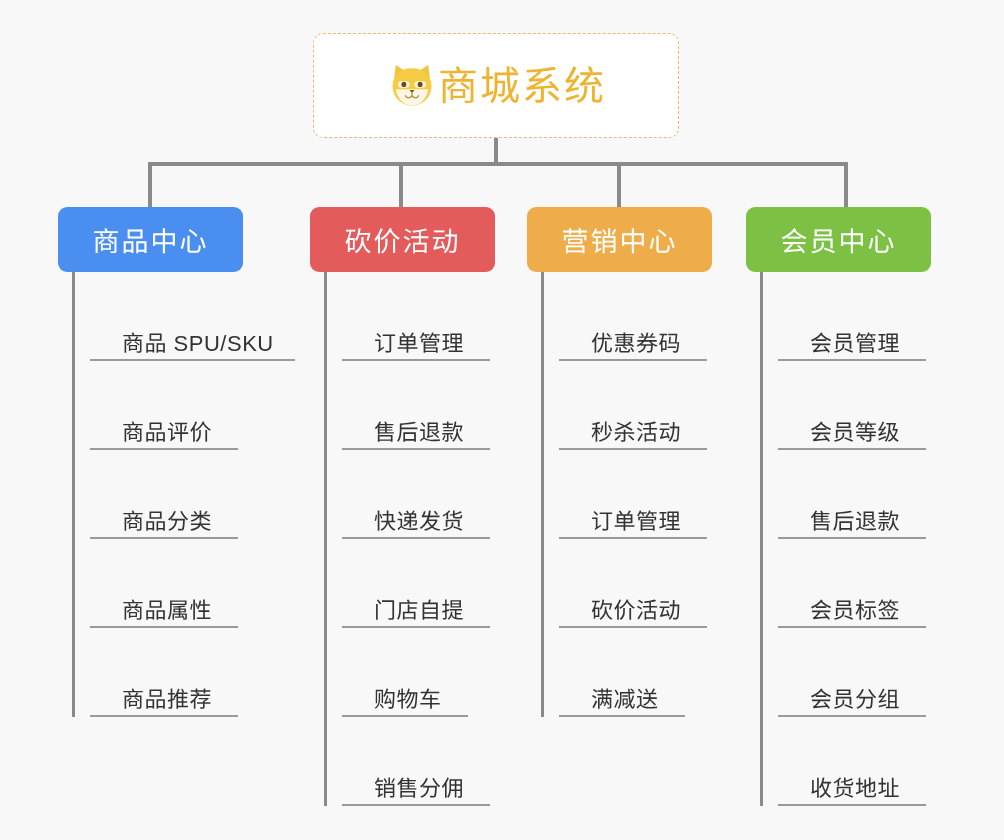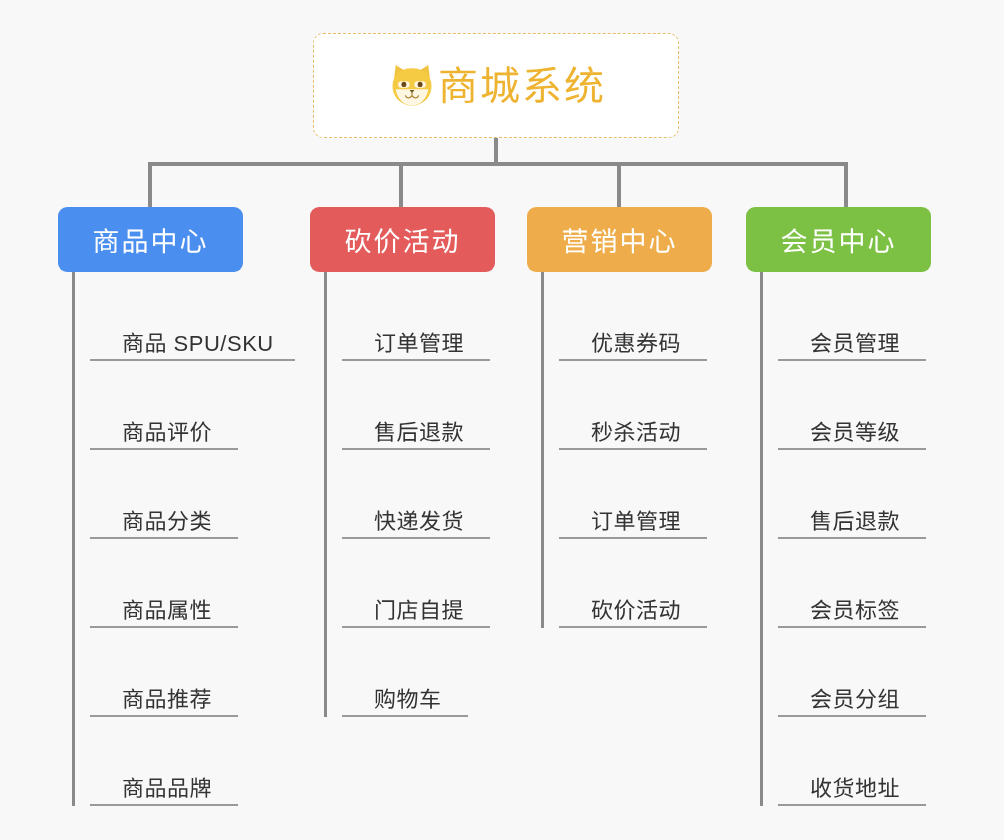--- a/index.html
+++ b/index.html
@@ -186,24 +186,20 @@
           <span style="position: absolute; left: 0px; bottom: 0px; height: 2px; background: rgb(154, 154, 154); width: 148px;"></span>
         </div>
         <div class="leaf-item" style="--uw: 148px;">
           <span class="leaf-label">商品属性</span>
           <span style="position: absolute; left: 0px; bottom: 0px; height: 2px; background: rgb(154, 154, 154); width: 148px;"></span>
         </div>
         <div class="leaf-item" style="--uw: 148px;">
           <span class="leaf-label">商品推荐</span>
           <span style="position: absolute; left: 0px; bottom: 0px; height: 2px; background: rgb(154, 154, 154); width: 148px;"></span>
         </div>
-        <div class="leaf-item" style="--uw: 148px;">
-          <span class="leaf-label">商品品牌</span>
-          <span style="position: absolute; left: 0px; bottom: 0px; height: 2px; background: rgb(154, 154, 154); width: 148px;"></span>
-        </div>
       </div>
     </div>
   <div class="column col-2">
       <div class="category-box" style="background: rgb(227, 91, 91);">砍价活动</div>
       <div class="leaf-list" style="border-left-color: rgb(138, 138, 138);">
         <div class="leaf-item" style="--uw: 148px;">
           <span class="leaf-label">订单管理</span>
           <span style="position: absolute; left: 0px; bottom: 0px; height: 2px; background: rgb(154, 154, 154); width: 148px;"></span>
         </div>
         <div class="leaf-item" style="--uw: 148px;">
@@ -215,20 +211,24 @@
           <span style="position: absolute; left: 0px; bottom: 0px; height: 2px; background: rgb(154, 154, 154); width: 148px;"></span>
         </div>
         <div class="leaf-item" style="--uw: 148px;">
           <span class="leaf-label">门店自提</span>
           <span style="position: absolute; left: 0px; bottom: 0px; height: 2px; background: rgb(154, 154, 154); width: 148px;"></span>
         </div>
         <div class="leaf-item" style="--uw: 126px;">
           <span class="leaf-label">购物车</span>
           <span style="position: absolute; left: 0px; bottom: 0px; height: 2px; background: rgb(154, 154, 154); width: 126px;"></span>
         </div>
+        <div class="leaf-item" style="--uw: 148px;">
+          <span class="leaf-label">销售分佣</span>
+          <span style="position: absolute; left: 0px; bottom: 0px; height: 2px; background: rgb(154, 154, 154); width: 148px;"></span>
+        </div>
       </div>
     </div>
   <div class="column col-3">
       <div class="category-box" style="background: rgb(238, 173, 74);">营销中心</div>
       <div class="leaf-list" style="border-left-color: rgb(138, 138, 138);">
         <div class="leaf-item" style="--uw: 148px;">
           <span class="leaf-label">优惠券码</span>
           <span style="position: absolute; left: 0px; bottom: 0px; height: 2px; background: rgb(154, 154, 154); width: 148px;"></span>
         </div>
         <div class="leaf-item" style="--uw: 148px;">
@@ -236,20 +236,24 @@
           <span style="position: absolute; left: 0px; bottom: 0px; height: 2px; background: rgb(154, 154, 154); width: 148px;"></span>
         </div>
         <div class="leaf-item" style="--uw: 148px;">
           <span class="leaf-label">订单管理</span>
           <span style="position: absolute; left: 0px; bottom: 0px; height: 2px; background: rgb(154, 154, 154); width: 148px;"></span>
         </div>
         <div class="leaf-item" style="--uw: 148px;">
           <span class="leaf-label">砍价活动</span>
           <span style="position: absolute; left: 0px; bottom: 0px; height: 2px; background: rgb(154, 154, 154); width: 148px;"></span>
         </div>
+        <div class="leaf-item" style="--uw: 126px;">
+          <span class="leaf-label">满减送</span>
+          <span style="position: absolute; left: 0px; bottom: 0px; height: 2px; background: rgb(154, 154, 154); width: 126px;"></span>
+        </div>
       </div>
     </div>
   <div class="column col-4">
       <div class="category-box" style="background: rgb(124, 193, 67);">会员中心</div>
       <div class="leaf-list" style="border-left-color: rgb(138, 138, 138);">
         <div class="leaf-item" style="--uw: 148px;">
           <span class="leaf-label">会员管理</span>
           <span style="position: absolute; left: 0px; bottom: 0px; height: 2px; background: rgb(154, 154, 154); width: 148px;"></span>
         </div>
         <div class="leaf-item" style="--uw: 148px;">

